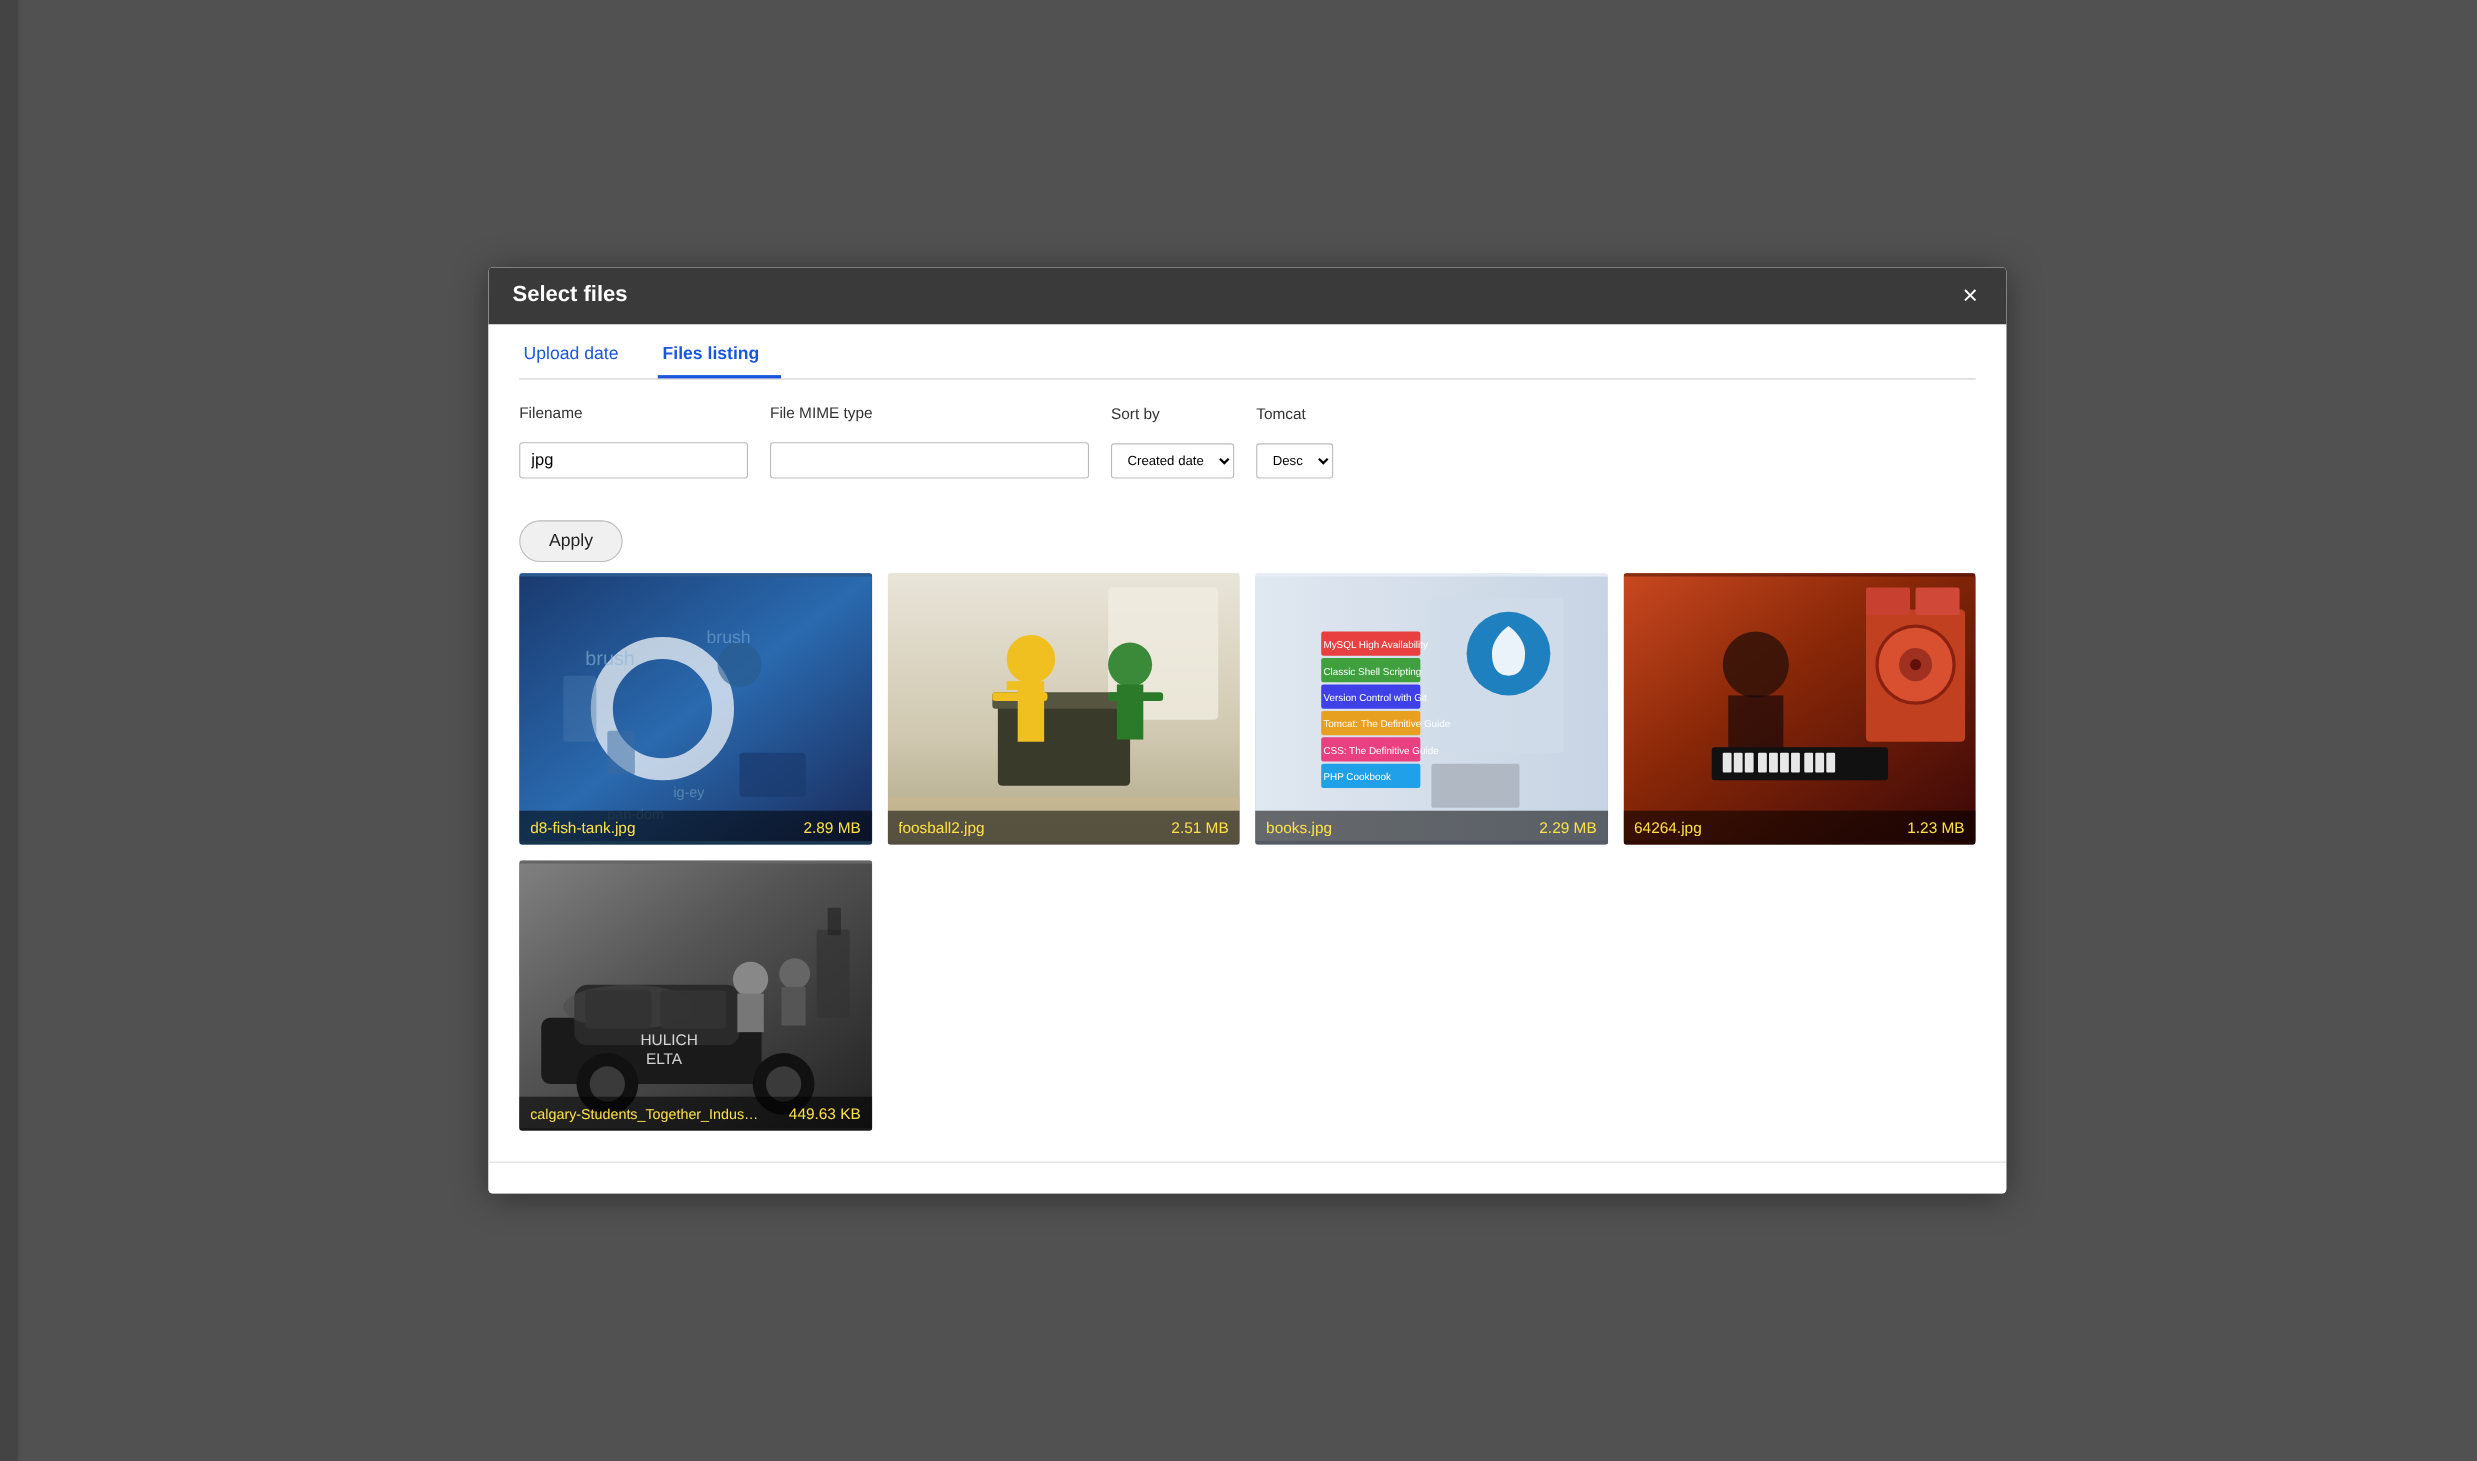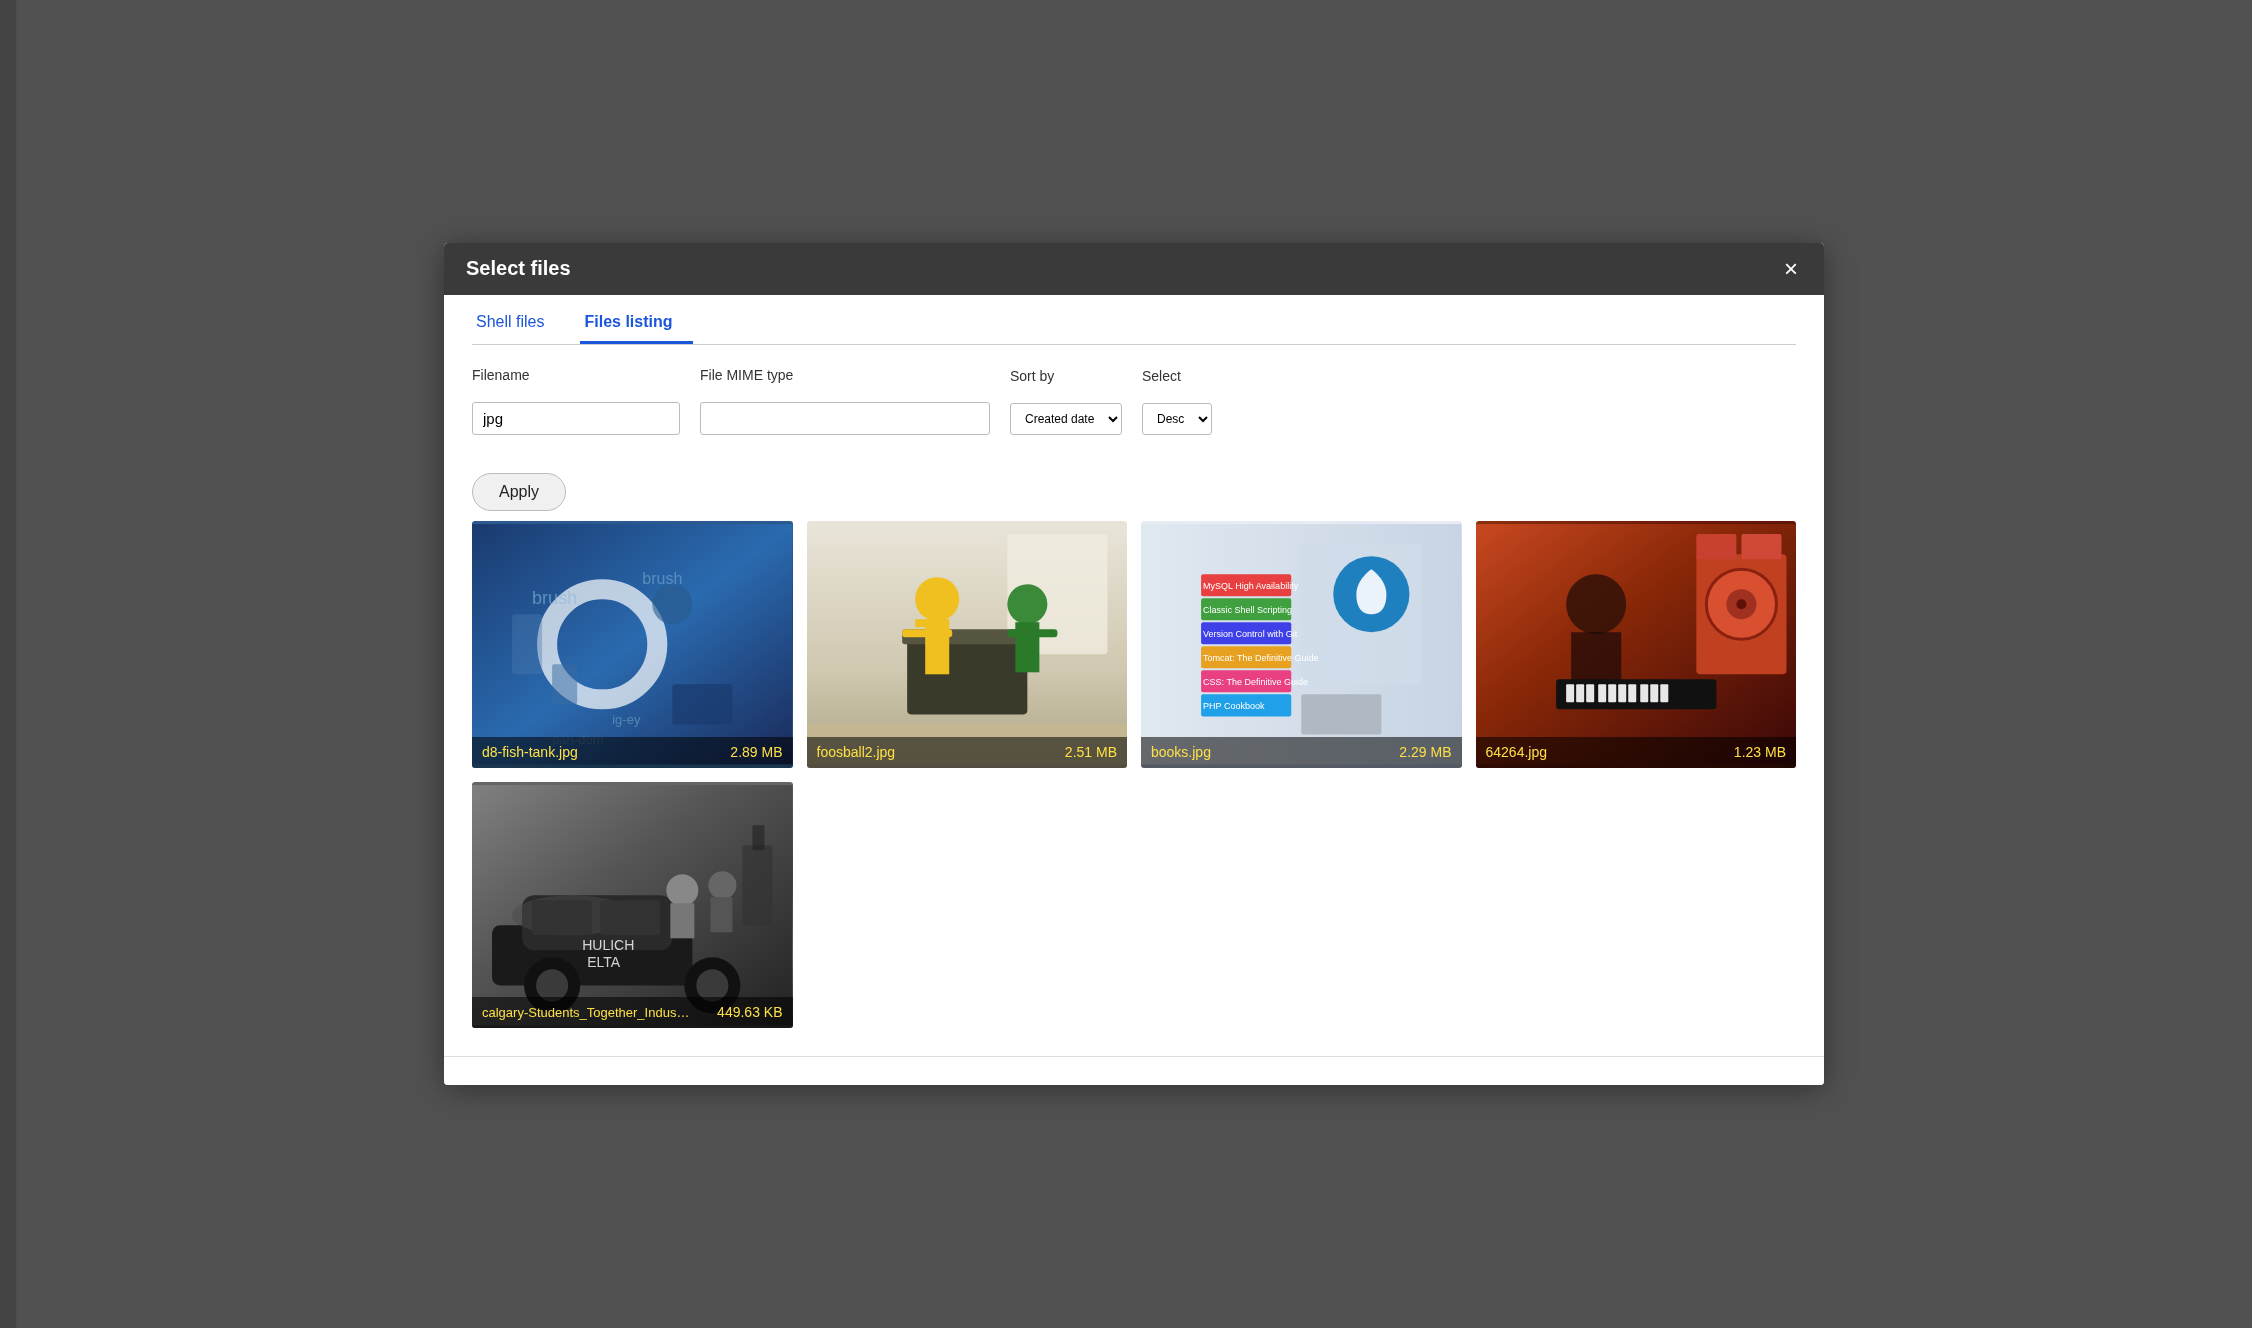--- a/index.html
+++ b/index.html
@@ -257,21 +257,21 @@
 
     <div class="modal-header">
       <span class="modal-title">Select files</span>
       <button class="close-btn">×</button>
     </div>
 
     <div class="modal-body">
 
       
       <div class="tabs">
-        <a class="tab">Shell files</a>
+        <a class="tab">Upload date</a>
         <a class="tab active">Files listing</a>
       </div>
 
       
       <div class="filters-row">
 
         <div class="filter-group">
           <label class="filter-label">Filename</label>
           <input class="filter-input filename-input" type="text" value="jpg" style="">
         </div>
@@ -284,21 +284,21 @@
         <div class="filter-group">
           <label class="filter-label">Sort by</label>
           <select class="select-input">
             <option>Created date</option>
             <option>Filename</option>
             <option>File size</option>
           </select>
         </div>
 
         <div class="filter-group">
-          <label class="filter-label">Select</label>
+          <label class="filter-label">Tomcat</label>
           <select class="select-input">
             <option>Desc</option>
             <option>Asc</option>
           </select>
         </div>
 
       </div>
 
       <button class="apply-btn">Apply</button>
 

